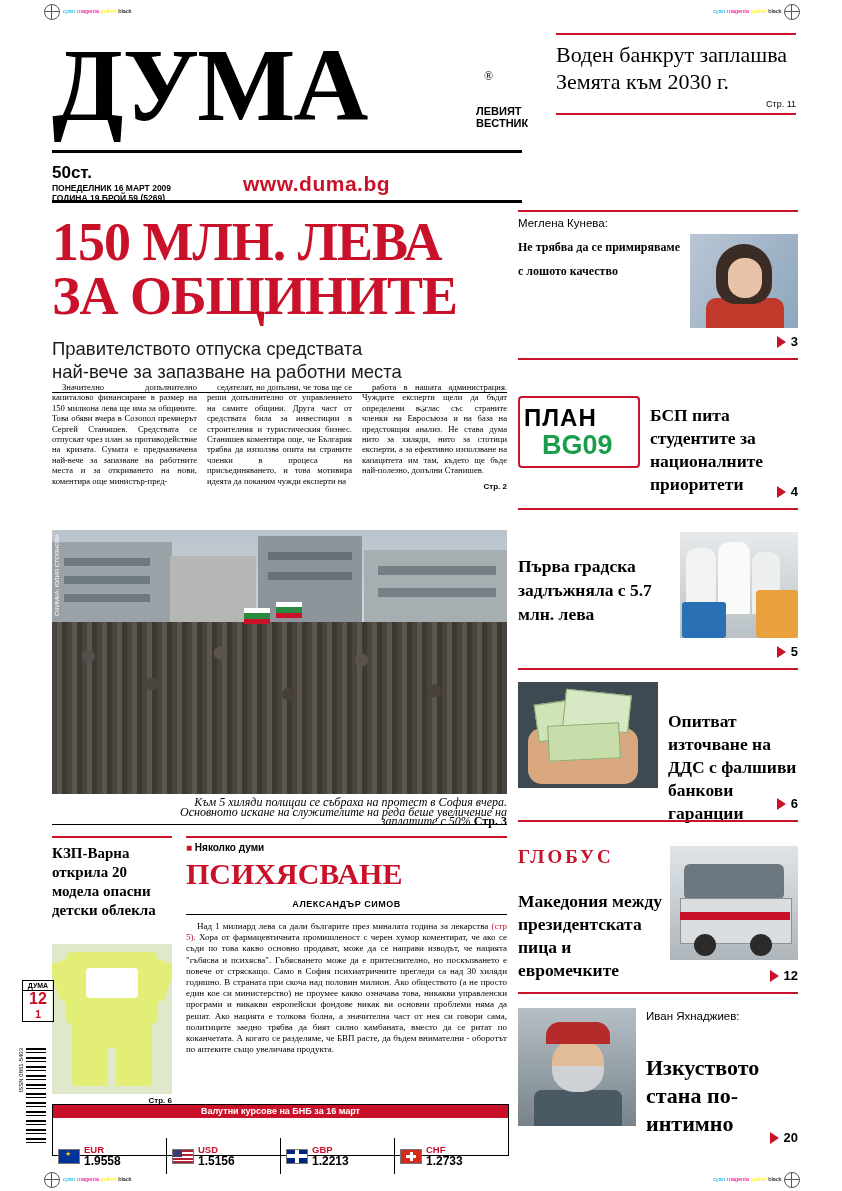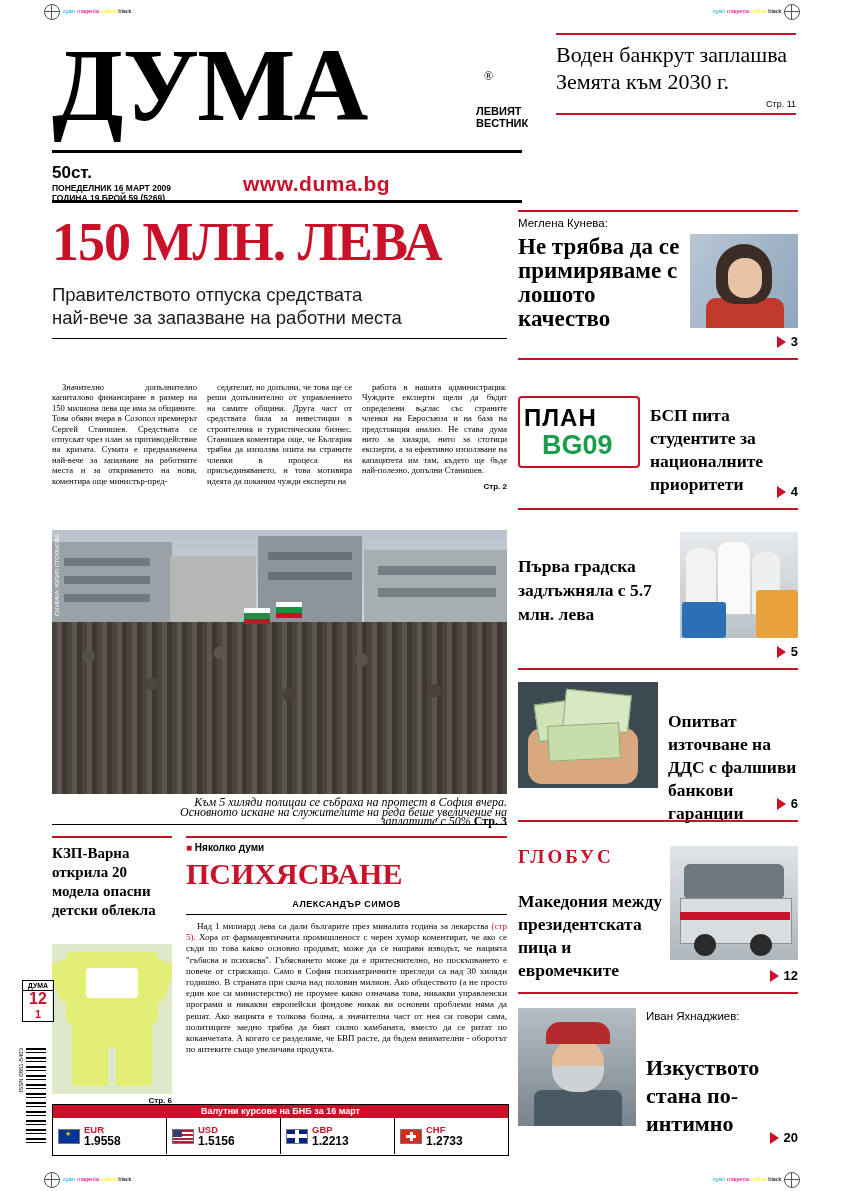--- a/index.html
+++ b/index.html
@@ -109,21 +109,21 @@
   .psych .body p{margin:0;text-indent:11px;}
   .psych .red{color:#c9122a;}
   .hr-red{width:280px;height:2px;background:#c9122a;}
   .arrow-pg{display:flex;align-items:center;justify-content:flex-end;gap:5px;font-family:"Liberation Sans",sans-serif;
      font-weight:bold;font-size:13px;}
   .arrow{width:0;height:0;border-left:9px solid #c9122a;border-top:6px solid transparent;border-bottom:6px solid transparent;}
 
   
   .kuneva{position:absolute;left:518px;top:210px;width:280px;}
   .kuneva .lbl{font-size:11.5px;font-family:"Liberation Sans",sans-serif;margin-top:5px;}
-  .kuneva h3{font-size:23px;line-height:24px;margin-top:6px;width:168px;}
+  .kuneva h3{font-size:12px;line-height:24px;margin-top:6px;width:168px;}
   .kuneva .ph{position:absolute;right:0;top:24px;width:108px;height:94px;background:#cfd6dc;overflow:hidden;}
   .kuneva .ph .bg{position:absolute;inset:0;background:linear-gradient(120deg,#b9c6d4,#8ea6bd);}
   .kuneva .ph .hair{position:absolute;left:26px;top:10px;width:56px;height:60px;background:#3b2d26;border-radius:28px 28px 20px 20px;}
   .kuneva .ph .face{position:absolute;left:38px;top:24px;width:34px;height:40px;background:#e9c3a7;border-radius:16px;}
   .kuneva .ph .body{position:absolute;left:16px;top:64px;width:78px;height:32px;background:#c0392b;border-radius:10px 10px 0 0;}
 
   
   .bsp{position:absolute;left:518px;top:372px;width:280px;}
   .bsp .logo{position:absolute;left:0;top:24px;width:122px;height:72px;}
   .bsp .logo .box{position:absolute;inset:0;border:2px solid #c9122a;border-radius:4px;background:#fff;}
@@ -171,21 +171,21 @@
   .iah .ph .face{position:absolute;left:34px;top:32px;width:52px;height:48px;background:#e2bb99;border-radius:22px;}
   .iah .ph .beard{position:absolute;left:34px;top:58px;width:52px;height:26px;background:#cfd2d4;border-radius:0 0 22px 22px;}
   .iah .ph .shirt{position:absolute;left:16px;top:82px;width:88px;height:36px;background:#4a5a64;border-radius:8px 8px 0 0;}
   .iah .lbl{position:absolute;left:128px;top:14px;font-size:11.5px;font-family:"Liberation Sans",sans-serif;}
   .iah h3{position:absolute;left:128px;top:36px;width:152px;font-size:22px;line-height:28px;}
 
   
   .curr{position:absolute;left:52px;top:1104px;width:455px;height:50px;border:1px solid #000;}
   .curr .bar{height:13px;background:#c9122a;color:#fff;font-family:"Liberation Sans",sans-serif;font-weight:bold;
       font-size:9px;text-align:center;line-height:13px;}
-  .curr .row{display:flex;height:36px;}
+  .curr .row{display:flex;height:36px;margin-top:20px;}
   .curr .cell{flex:1;display:flex;align-items:center;gap:4px;padding-left:5px;border-right:1px solid #000;}
   .curr .cell:last-child{border-right:none;}
   .curr .flag{width:20px;height:13px;border:1px solid #777;flex:none;}
   .curr .code{font-family:"Liberation Sans",sans-serif;font-weight:bold;font-size:9.5px;color:#c9122a;line-height:11px;}
   .curr .val{font-family:"Liberation Sans",sans-serif;font-weight:bold;font-size:12px;line-height:13px;}
   .f-eur{background:#003399;position:relative;}
   .f-eur:after{content:"★";color:#ffcc00;font-size:7px;position:absolute;left:6px;top:0px;}
   .f-usd{background:linear-gradient(180deg,#b22234 0 2px,#fff 2px 4px,#b22234 4px 6px,#fff 6px 8px,#b22234 8px 10px,#fff 10px 11px,#b22234 11px 13px);position:relative;}
   .f-usd:after{content:"";position:absolute;left:0;top:0;width:9px;height:7px;background:#3c3b6e;}
   .f-gbp{background:#00247d;position:relative;}
@@ -238,20 +238,21 @@
 
   <div class="top-teaser">
     <div class="tline"></div>
     <h2>Воден банкрут заплашва Земята към 2030 г.</h2>
     <div class="pg">Стр. 11</div>
     <div class="bline"></div>
   </div>
 
   <div class="lead">
     <h1>150 МЛН. ЛЕВА</h1>
+    <h1>ЗА ОБЩИНИТЕ</h1>
     <div class="sub">Правителството отпуска средствата</div>
     <div class="sub" style="margin-top:0">най-вече за запазване на работни места</div>
     <div class="rule"></div>
   </div>
 
   <div class="leadcols">
     <div class="col">
       <p>Значително допълнително капиталово финансиране в размер на 150 милиона лева ще има за общините. Това обяви вчера в Созопол премиерът Сергей Станишев. Средствата се отпускат чрез план за противодействие на кризата. Сумата е предназначена най-вече за запазване на работните места и за откриването на нови, коментира още министър-пред-</p>
     </div>
     <div class="col">

